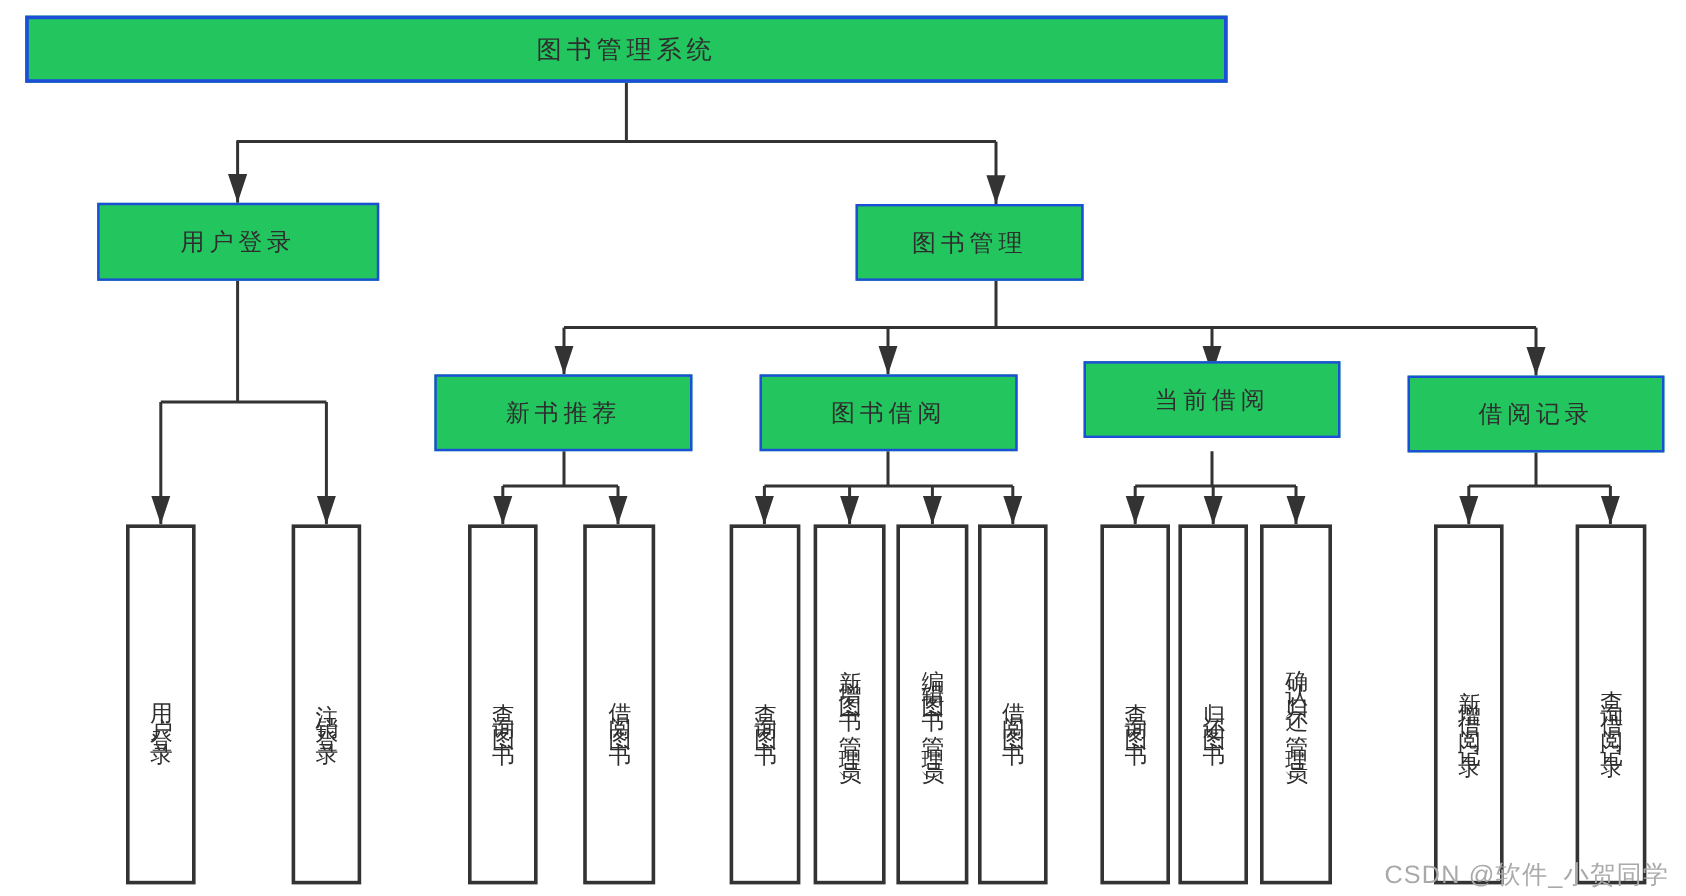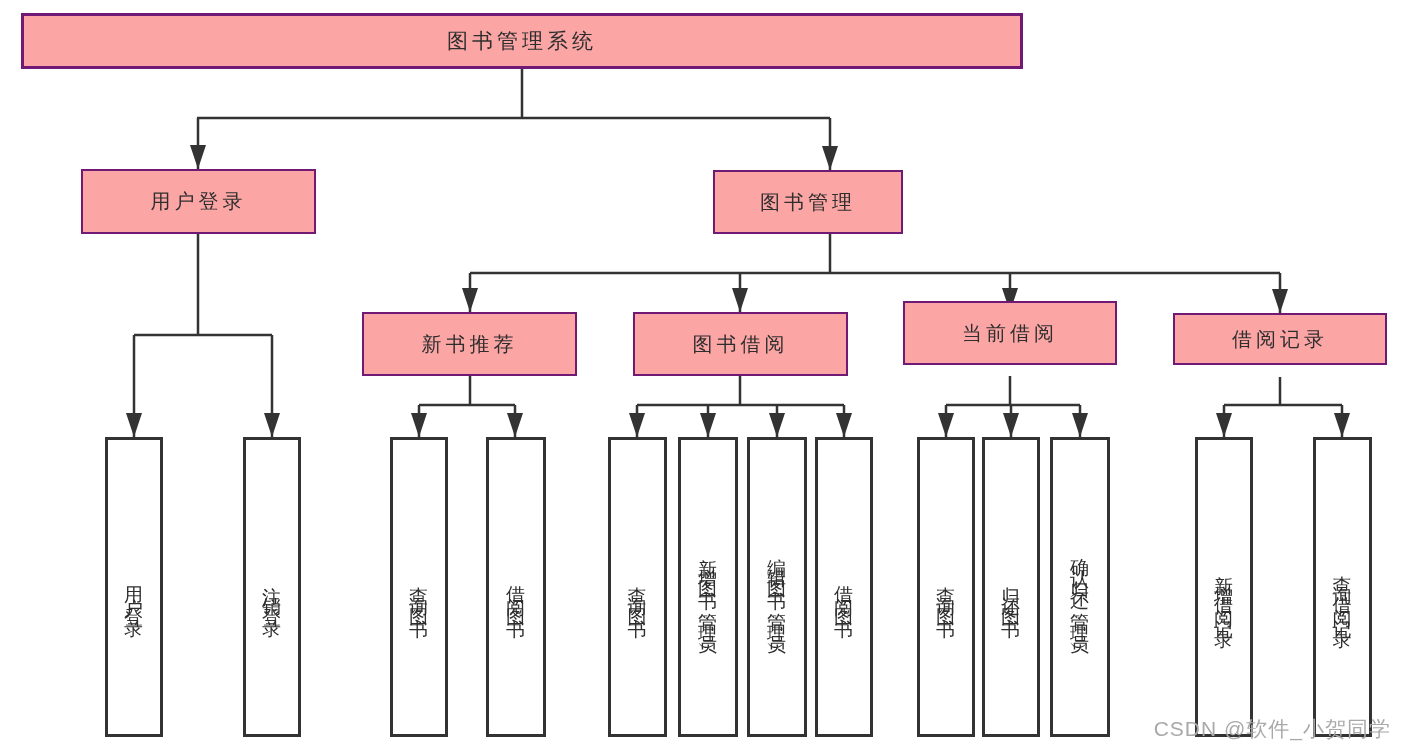--- a/index.html
+++ b/index.html
@@ -2,22 +2,22 @@
 <html><head>
 <meta charset="utf-8">
 <style>
   html,body{margin:0;padding:0;background:#ffffff;}
   .stage{
     position:relative;width:1405px;height:747px;background:#ffffff;
     font-family:"Liberation Sans","DejaVu Sans",sans-serif;overflow:hidden;
   }
   .wires{position:absolute;left:0;top:0;width:1405px;height:747px;}
   .node{
-    position:absolute;box-sizing:border-box;background:#fca5a5;
-    border:2px solid #701a75;color:#2e2e2e;
+    position:absolute;box-sizing:border-box;background:#22c55e;
+    border:2px solid #1d4ed8;color:#2e2e2e;
     display:flex;align-items:center;justify-content:center;
     font-size:20px;letter-spacing:4px;white-space:nowrap;
   }
   .node.thick{border-width:3px;}
   .leaf{
     position:absolute;box-sizing:border-box;background:#ffffff;
     border:3px solid #333333;color:#2e2e2e;top:437px;height:300px;
     display:flex;align-items:center;justify-content:center;
   }
   .vtext{
@@ -72,21 +72,21 @@
   </svg>
 
   <div class="node thick" style="left:21px;top:13px;width:1002px;height:56px;font-size:21px;">图书管理系统</div>
 
   <div class="node" style="left:81px;top:169px;width:235px;height:65px;">用户登录</div>
   <div class="node" style="left:713px;top:170px;width:190px;height:64px;">图书管理</div>
 
   <div class="node" style="left:633px;top:312px;width:215px;height:64px;">图书借阅</div>
   <div class="node" style="left:362px;top:312px;width:215px;height:64px;">新书推荐</div>
   <div class="node" style="left:903px;top:301px;width:214px;height:64px;">当前借阅</div>
-  <div class="node" style="left:1173px;top:313px;width:214px;height:52px;">借阅记录</div>
+  <div class="node" style="left:1173px;top:313px;width:214px;height:64px;">借阅记录</div>
 
   <div class="leaf" style="left:105px;width:58px;">
     <span class="vtext">用户登录</span>
   </div>
   <div class="leaf" style="left:243px;width:58px;">
     <span class="vtext">注销登录</span>
   </div>
 
   <div class="leaf" style="left:390px;width:58px;">
     <span class="vtext">查询图书</span>

